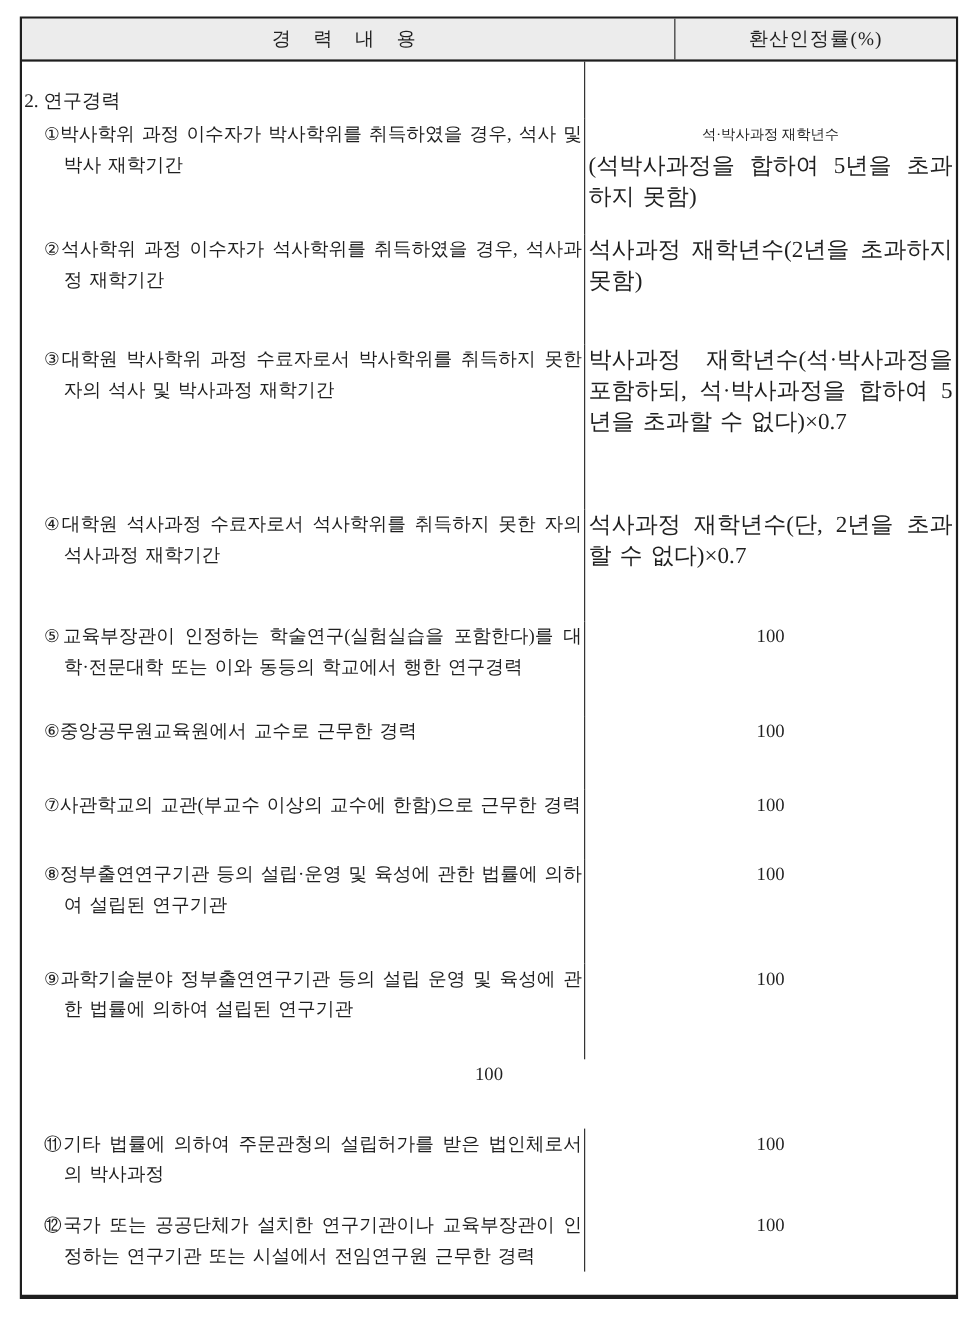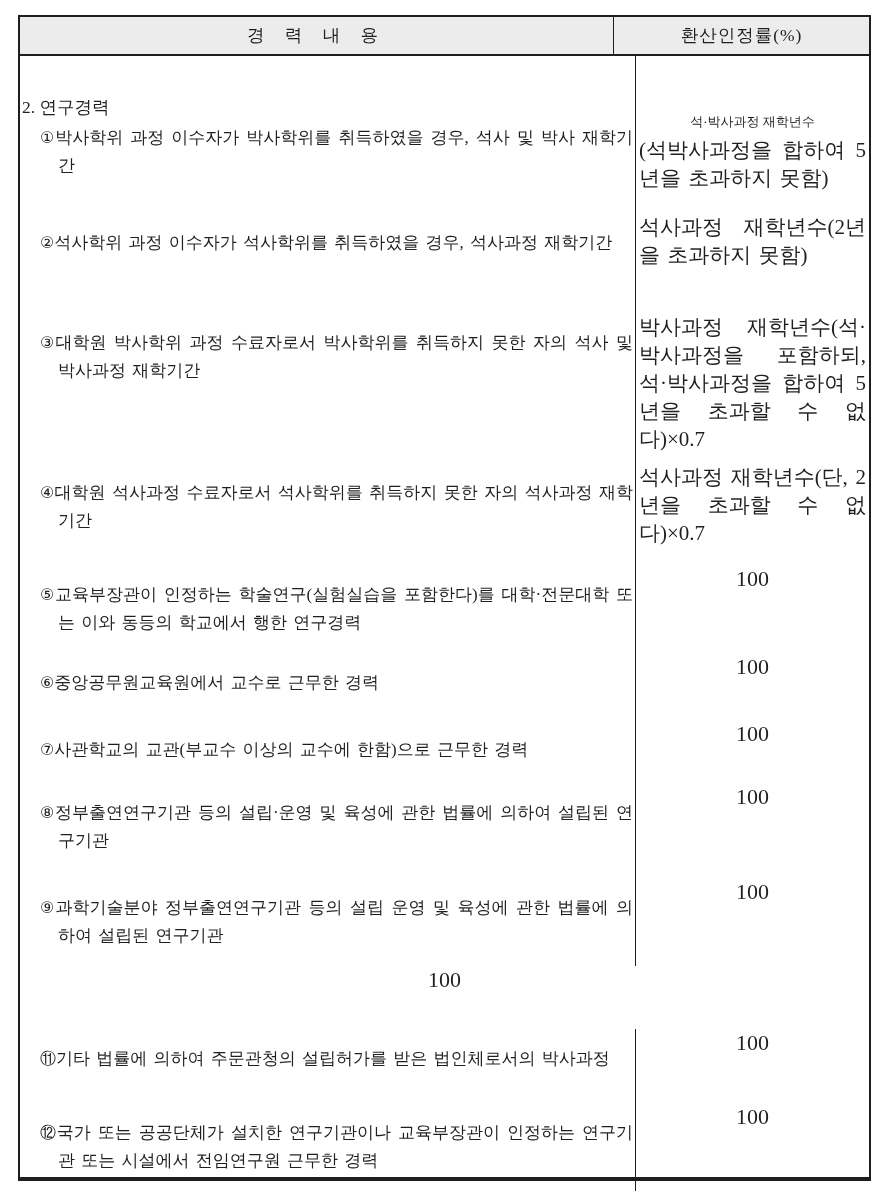--- a/index.html
+++ b/index.html
@@ -26,23 +26,23 @@
   }
   .th{
     font-size:17.5px;line-height:37px;text-align:center;
     box-sizing:border-box;
   }
   .th-left{width:594px;border-right:1px solid #1e1e1e;letter-spacing:8px;}
   .th-right{flex:1;letter-spacing:1px;}
   .tbody{display:flex;flex-direction:column;flex:1;}
   .trow{display:flex;flex-shrink:0;}
   .cell-left{
-    width:616px;box-sizing:border-box;
+    width:512px;box-sizing:border-box;
     border-right:1px solid #1e1e1e;
-    padding:16px 2px;
+    padding:0 2px;
   }
   .cell-right{
     flex:1;box-sizing:border-box;
     padding:0 3px;
   }
   .section-title{
     display:block;
     font-size:17.5px;line-height:28px;
     padding-top:21px;
   }
@@ -56,21 +56,21 @@
     font-family:"DejaVu Sans",sans-serif;
     font-size:16px;
   }
   .rate-title{
     font-size:13px;line-height:28px;text-align:center;
   }
   .rate-text{
     font-size:21px;line-height:28px;text-align:justify;word-spacing:2px;
   }
   .rate-value{
-    font-size:22px;line-height:28px;text-align:center;
+    font-size:17px;line-height:28px;text-align:center;
   }
   
   .tbody > .trow:nth-child(1){height:52px;}
   .tbody > .trow:nth-child(2){min-height:105px;}
   .tbody > .trow:nth-child(3){min-height:100px;}
   .tbody > .trow:nth-child(4){min-height:150px;}
   .tbody > .trow:nth-child(5){min-height:102px;}
   .tbody > .trow:nth-child(6){min-height:86px;}
   .tbody > .trow:nth-child(7){min-height:67px;}
   .tbody > .trow:nth-child(8){min-height:63px;}

